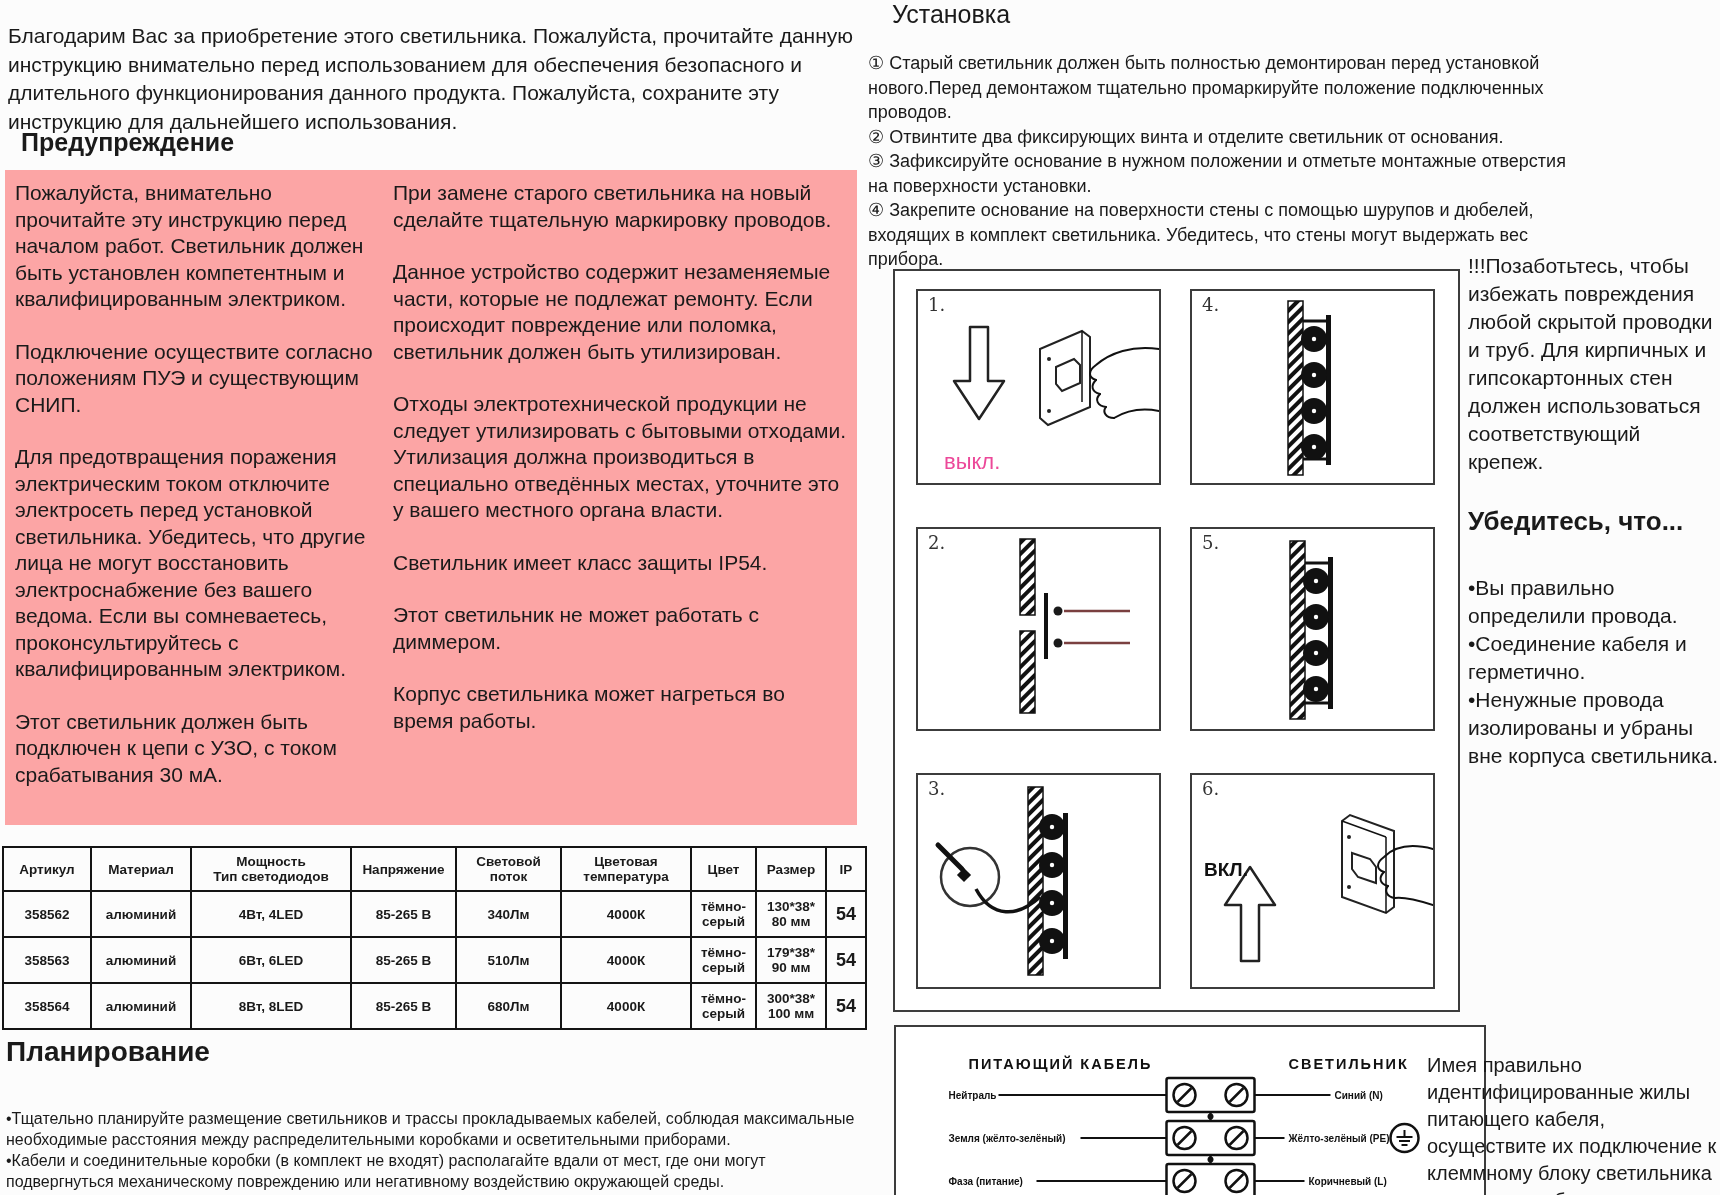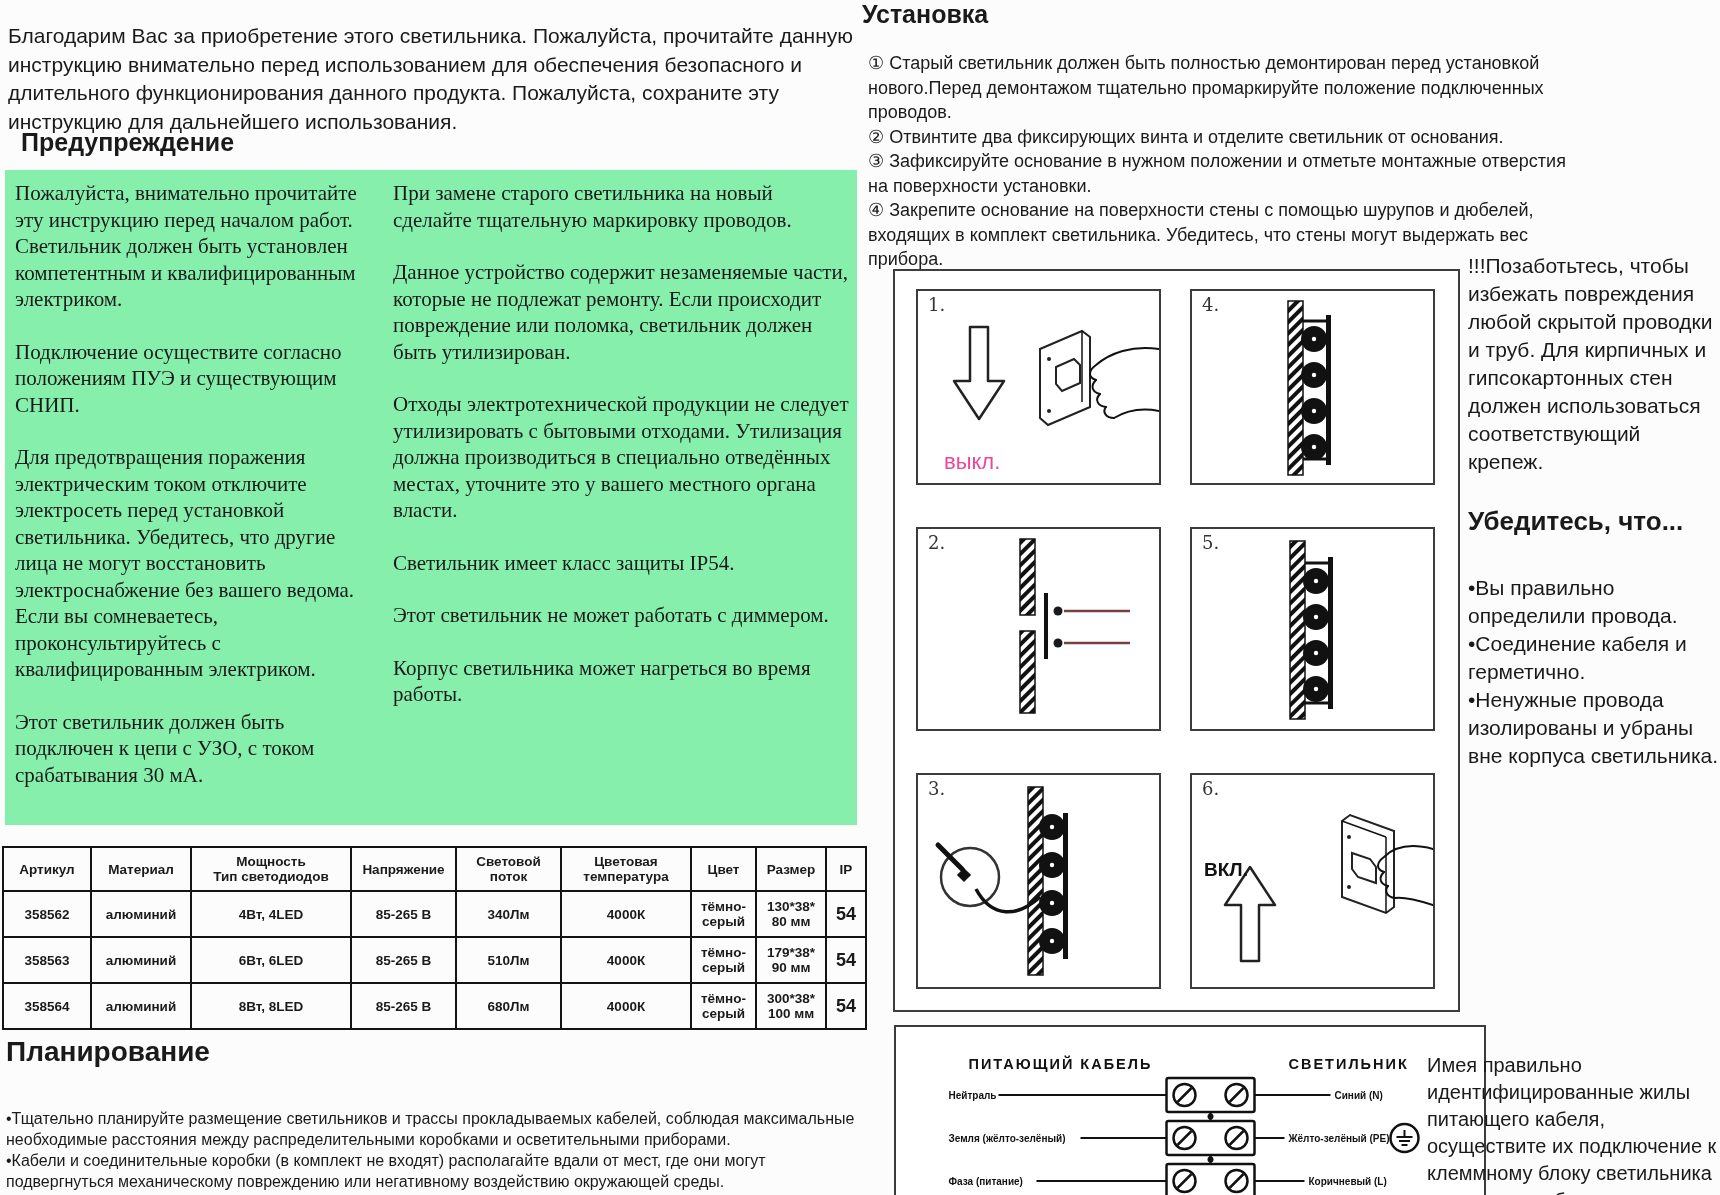--- a/index.html
+++ b/index.html
@@ -5,38 +5,38 @@
   html,body{margin:0;padding:0;}
   body{
     width:1720px;height:1195px;position:relative;overflow:hidden;
     background:#fcfcfc;color:#1a1a1a;
     font-family:"Liberation Sans",sans-serif;
   }
   .abs{position:absolute;margin-top:20px;}
   
   #intro{left:8px;top:2px;width:852px;font-size:21px;line-height:28.5px;}
   #warn-title{left:5px;top:112px;font-size:25px;font-weight:bold;}
-  #warn-box{left:5px;top:150px;width:852px;height:655px;background:#86efac;font-family:Liberation Serif, serif;}
+  #warn-box{left:5px;top:150px;width:852px;height:655px;background:#fca5a5;}
   .warn-col{position:absolute;top:10px;font-size:21px;line-height:26.5px;}
   .warn-col p{margin:0 0 26px 0;}
   #warn-left{left:10px;width:364px;}
   #warn-right{left:388px;width:456px;}
   #spec-table{left:2px;top:826px;width:863px;border-collapse:collapse;table-layout:fixed;}
   #spec-table th,#spec-table td{
     border:2px solid #141414;text-align:center;vertical-align:middle;
     font-weight:bold;padding:1px 2px;white-space:pre-line;font-size:13.5px;
   }
   #spec-table thead tr{height:44px;}
   #spec-table tbody tr{height:46px;}
   #spec-table td.ip{font-size:18px;}
   #plan-title{left:6px;top:1036px;font-size:28px;font-weight:bold;}
   #plan-list{left:6px;top:1088px;width:856px;font-size:16px;line-height:21px;}
   #plan-list div{margin:0;}
   
-  #install-title{left:862px;top:0px;font-size:25px;font-weight:bold;}
+  #install-title{left:892px;top:0px;font-size:25px;font-weight:normal;}
   #install-steps{left:868px;top:31px;width:702px;font-size:18px;line-height:24.5px;}
   #install-steps p{margin:0;}
   #install-box{left:893px;top:249px;width:567px;height:743px;border:2px solid #3c3c3c;box-sizing:border-box;background:#fff;}
   #panel-grid{display:grid;grid-template-columns:245px 245px;grid-template-rows:196px 204px 216px;gap:42px 29px;padding:18px 0 0 21px;}
   .panel{border:2px solid #3c3c3c;position:relative;background:#fff;box-sizing:border-box;}
   .panel svg{position:absolute;left:0;top:0;width:100%;height:100%;}
   .panel-num{position:absolute;top:3px;left:10px;font-family:"DejaVu Serif",serif;font-size:18px;color:#333;z-index:2;}
   .panel-off{position:absolute;left:26px;bottom:8px;font-size:22px;color:#ec4899;z-index:2;}
   .panel-on{position:absolute;left:12px;top:84px;font-size:19px;font-weight:bold;color:#111;z-index:2;}
   #caution{left:1468px;top:232px;width:250px;font-size:21px;line-height:28px;}

